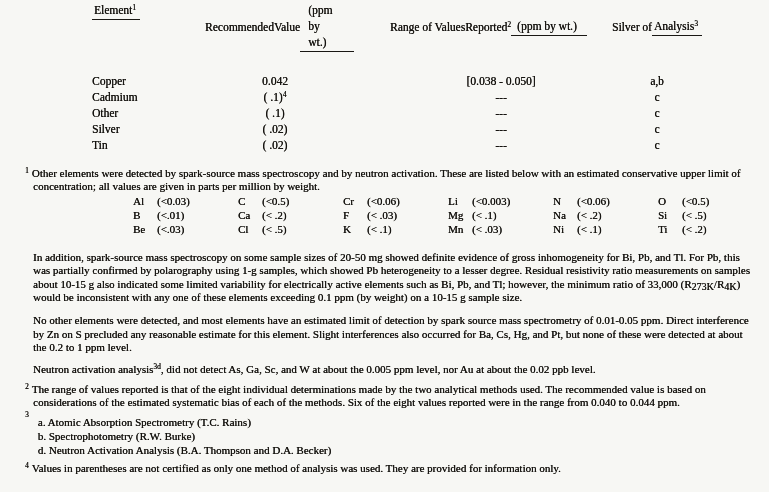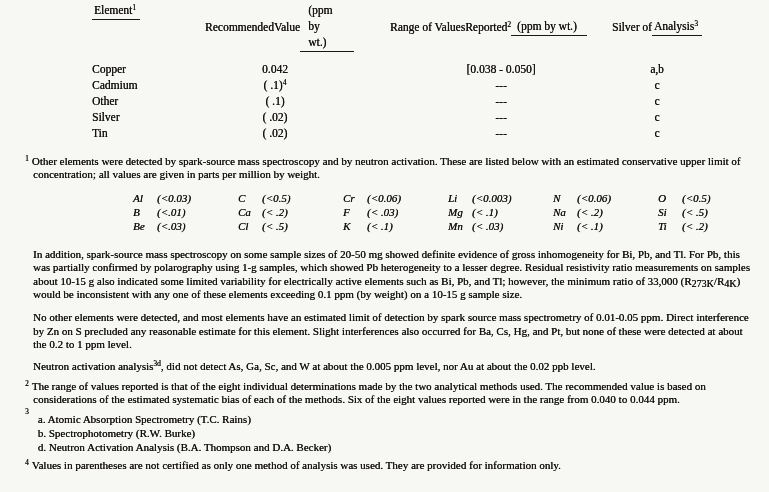--- a/index.html
+++ b/index.html
@@ -22,33 +22,33 @@
     grid-template-columns:92px 113px 140px 45px 222px 90px;
   }
   .hdr-cell{display:flex;flex-direction:row;justify-content:flex-start;align-items:center;line-height:16px;}
   .hdr-cell.left{align-items:flex-start;}
   .u{border-bottom:1.4px solid #1a1814;padding-bottom:1px;}
   .u.wide{padding-left:8px;padding-right:22px;}
   .u.mid{padding-left:6px;padding-right:10px;}
   .u.tight{padding-left:2px;padding-right:4px;}
   .row{height:16px;line-height:16px;}
   .row .c{text-align:center;}
-  .rows{margin-top:9px;}
+  .rows{margin-top:21px;}
 
   
   .para,.fnote{
     margin:0 14px 0 33px;
     font-size:11px;line-height:13.4px;
     text-align:left;
   }
   .fnote{text-indent:-8px;}
   .fn-marker{margin-right:3px;}
 
   
-  .egrid{margin-left:133px;margin-top:9px;font-size:11px;line-height:14px;font-style:italic;}
+  .egrid{margin-left:133px;font-size:11px;line-height:14px;}
   .egrid-row{display:grid;grid-template-columns:repeat(6,105px);}
   .ecell .sym{display:inline-block;width:24px;}
 
   
   .fn3{margin-left:25px;margin-top:5px;font-size:11px;line-height:14px;display:flex;}
   .fn3-items{margin-left:9px;font-family:Liberation Serif, serif;}
   .spacer-a{height:14px;} .spacer-b{height:15px;} .spacer-c{height:10px;}
   .spacer-d{height:8px;}  .spacer-e{height:7px;}  .spacer-f{height:5px;}
 </style>
 </head>

